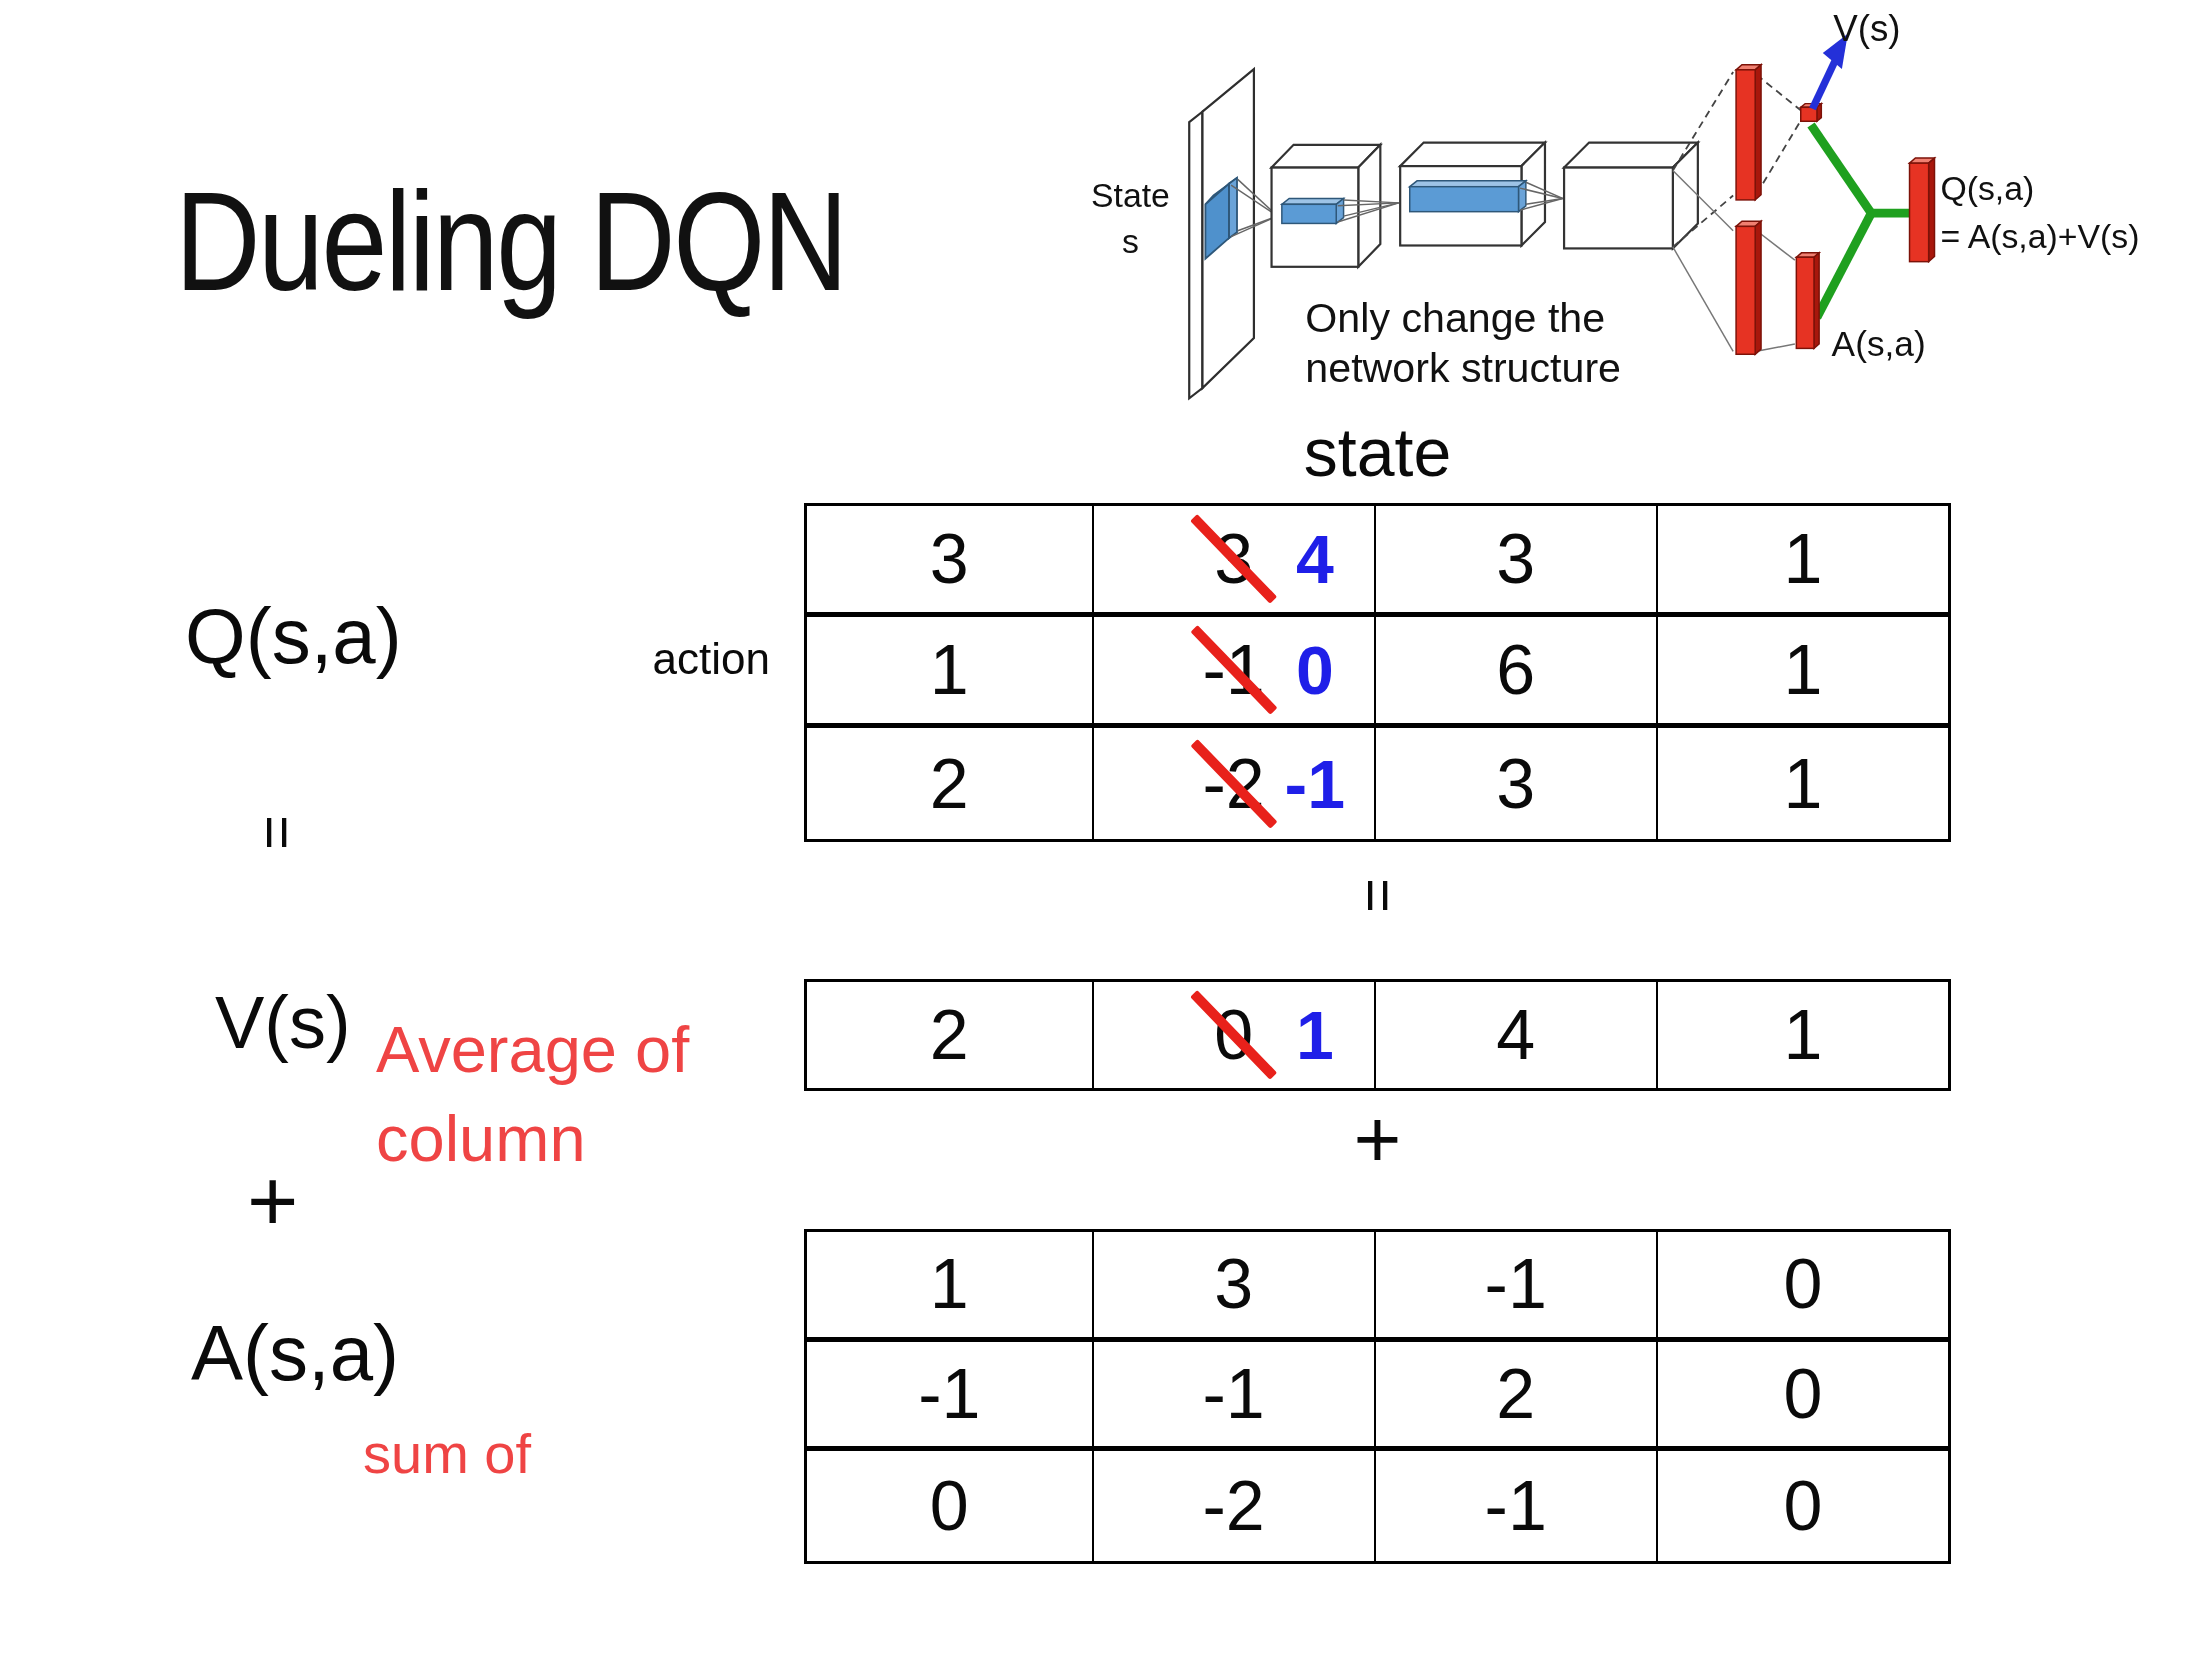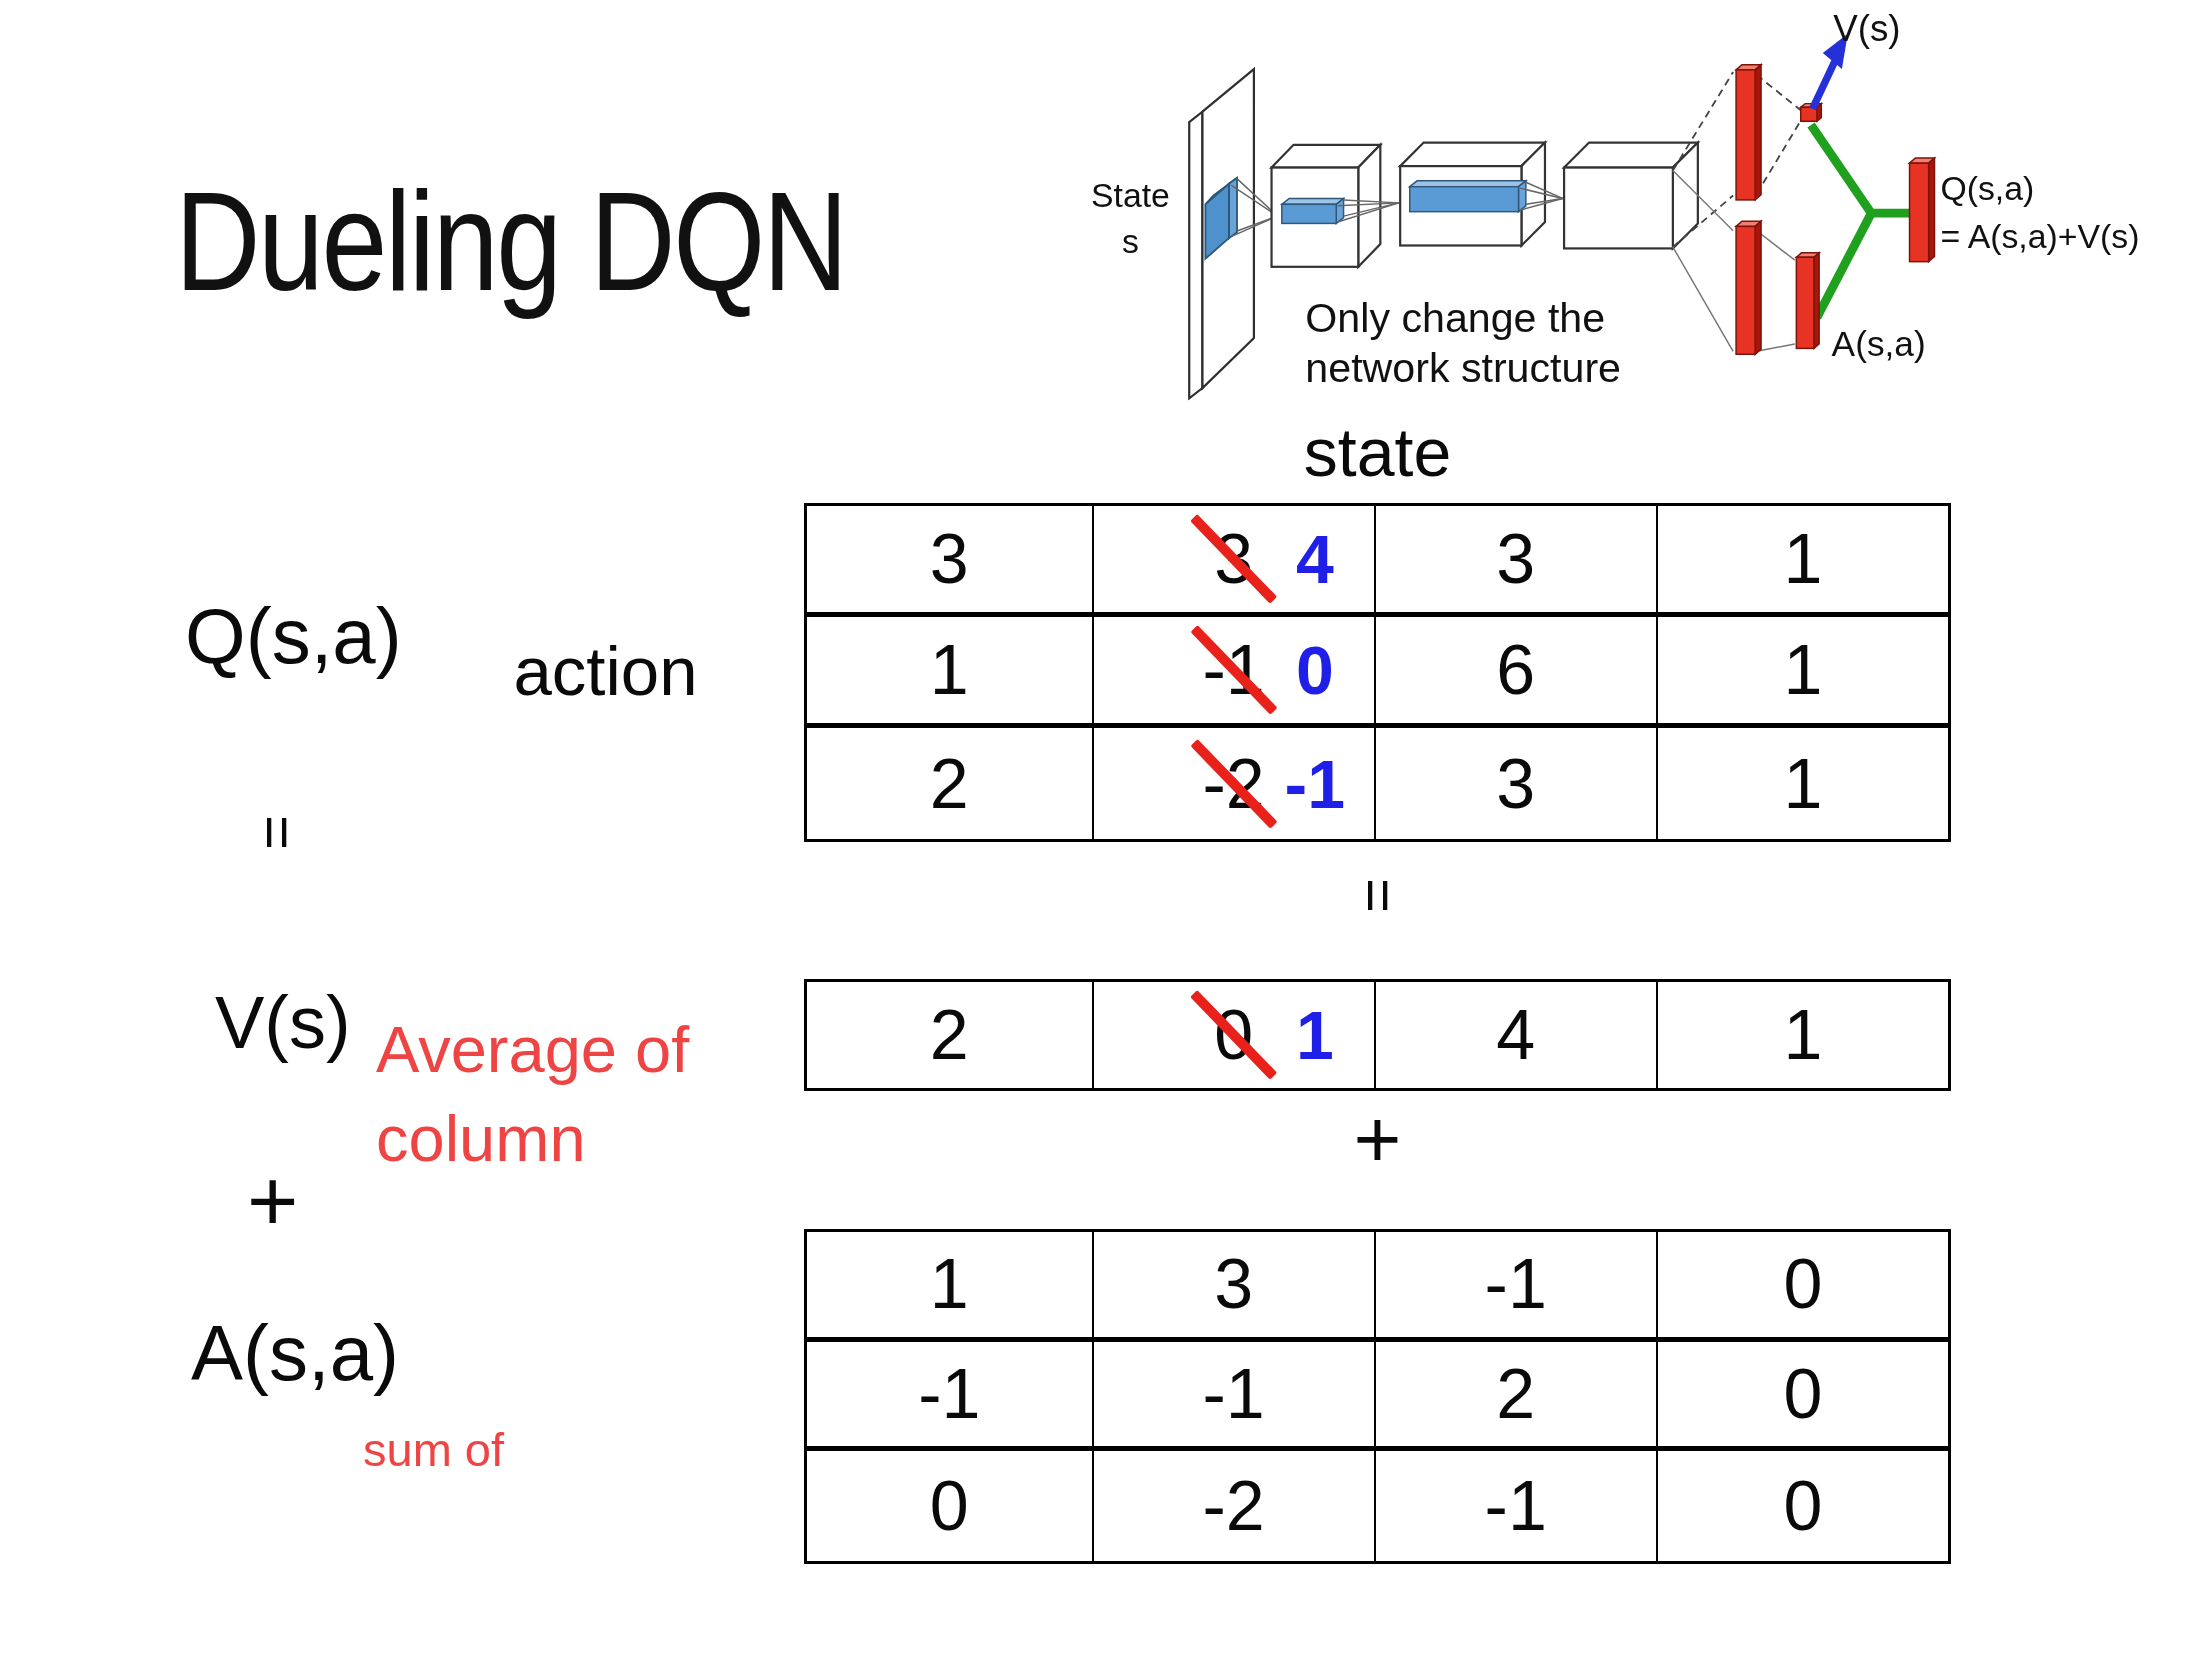--- a/index.html
+++ b/index.html
@@ -159,24 +159,24 @@
   </svg>
 
   <div class="abs lbl" style="left:185px;top:597px;font-size:78px">Q(s,a)</div>
   <div class="abs lbl rot90" style="left:254px;top:809px;width:47px;height:47px;font-size:60px">=</div>
   <div class="abs lbl" style="left:215px;top:986px;font-size:74px">V(s)</div>
   <div class="abs lbl" style="left:247px;top:1157px;font-size:88px">+</div>
   <div class="abs lbl" style="left:191px;top:1314px;font-size:78px">A(s,a)</div>
 
   <div class="abs lbl blue-note" style="left:376px;top:1017px;font-size:65px">Average of</div>
   <div class="abs lbl blue-note" style="left:376px;top:1106px;font-size:65px">column</div>
-  <div class="abs lbl blue-note" style="left:363px;top:1426px;font-size:47px">sum of</div>
+  <div class="abs lbl blue-note" style="left:363px;top:1426px;font-size:56px">sum of</div>
 
   <div class="abs lbl" style="left:804px;width:1147px;top:418px;text-align:center;font-size:68px">state</div>
-  <div class="abs lbl" style="left:441px;width:329px;top:637px;text-align:center;font-size:69px">action</div>
+  <div class="abs lbl" style="left:441px;width:329px;top:637px;text-align:right;font-size:44px">action</div>
 
   <div id="qtable" class="tbl">
     <div class="cell">
         <span class="num">3</span>
       </div>
     <div class="cell">
       <div class="oldwrap">
         <span class="num">3</span>
         <span class="slash"></span>
       </div>

